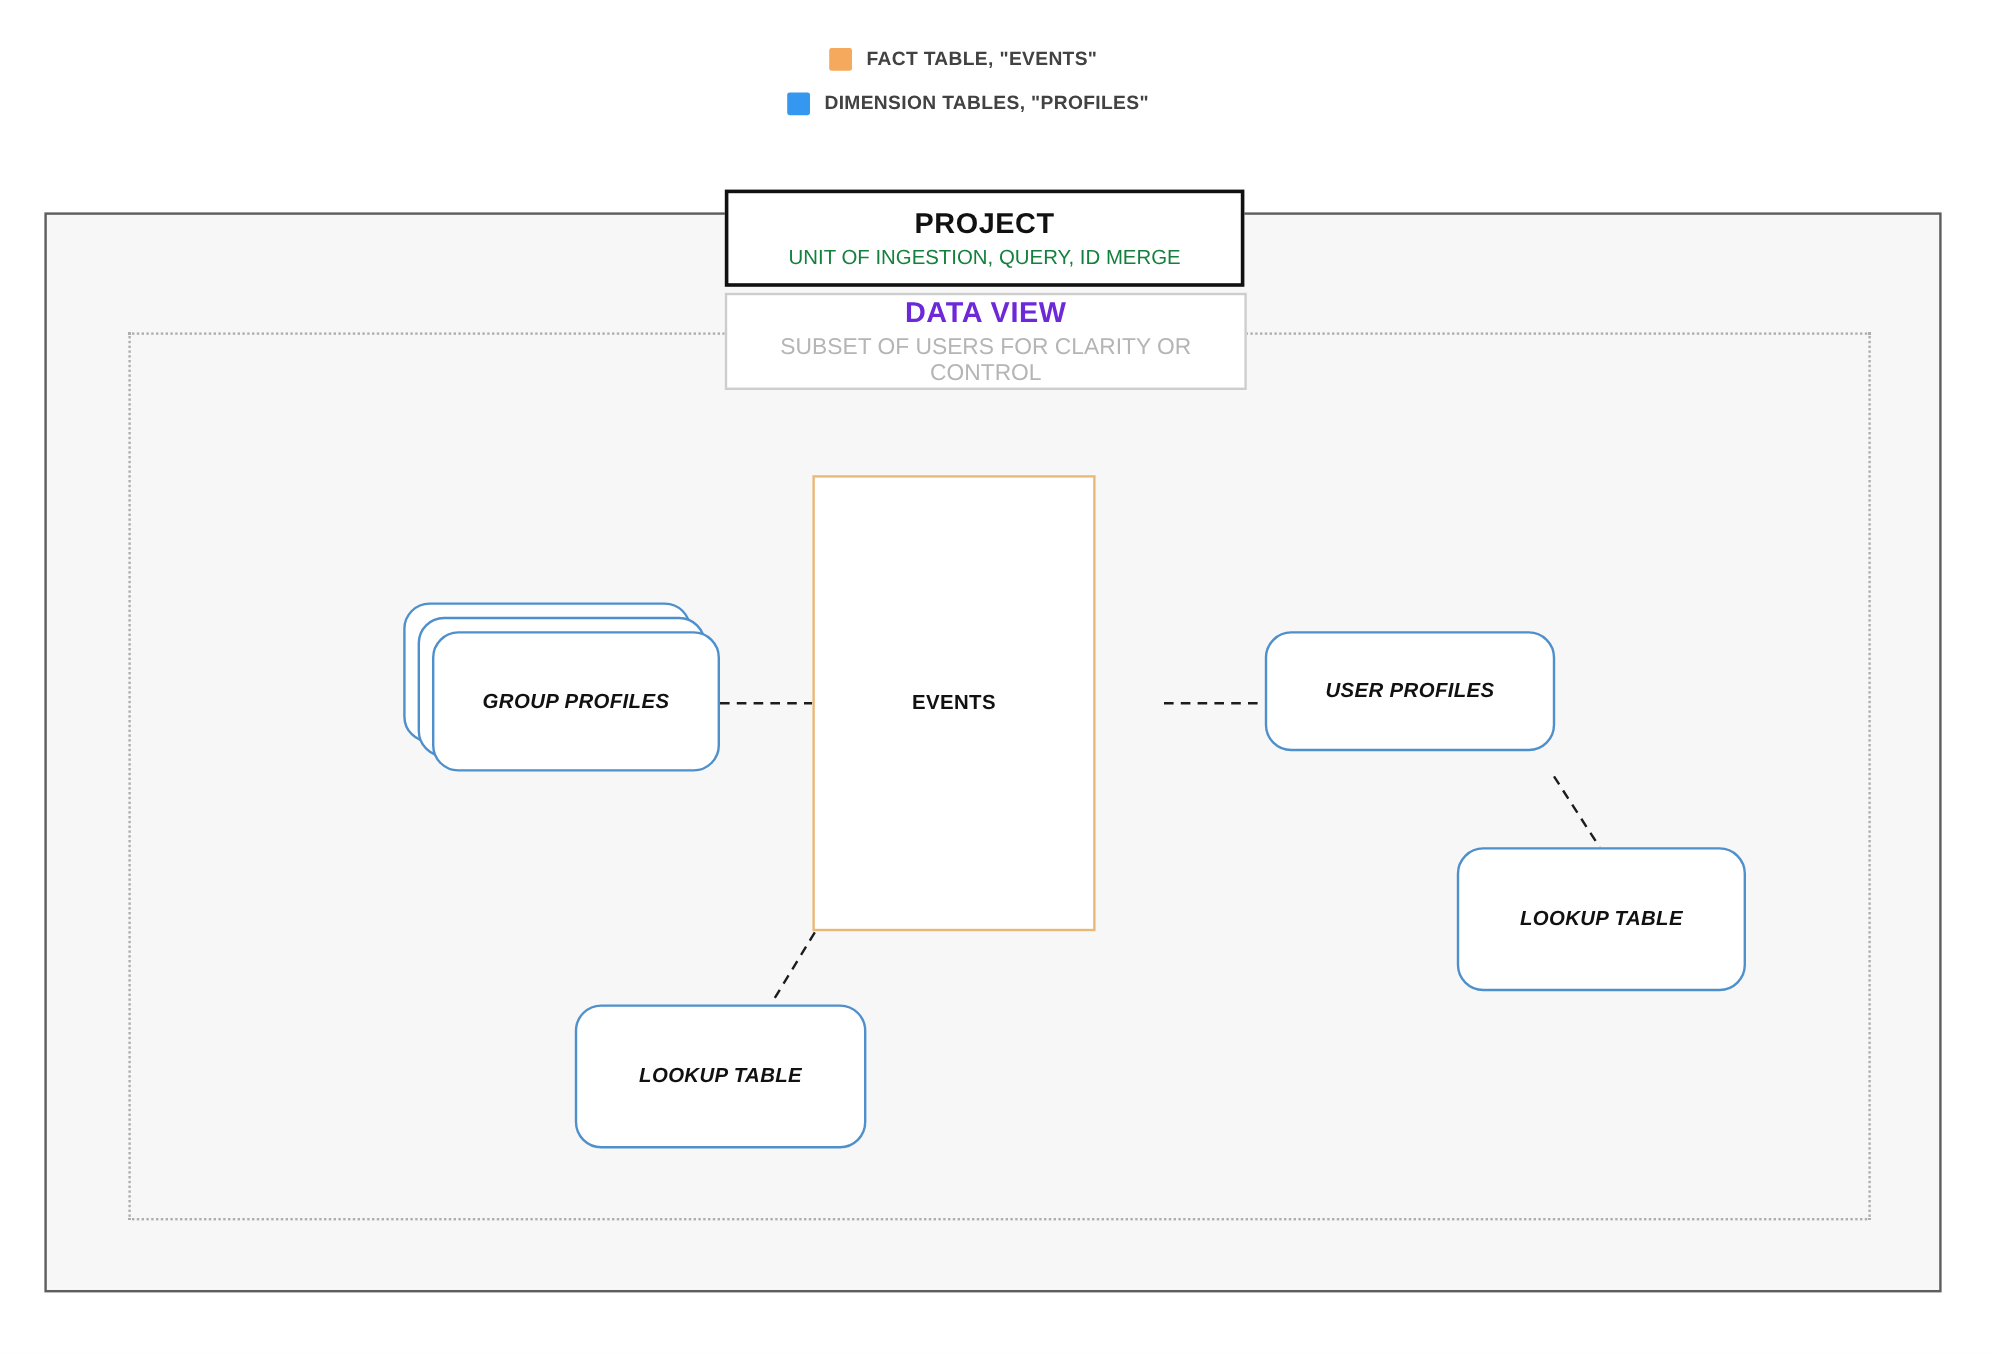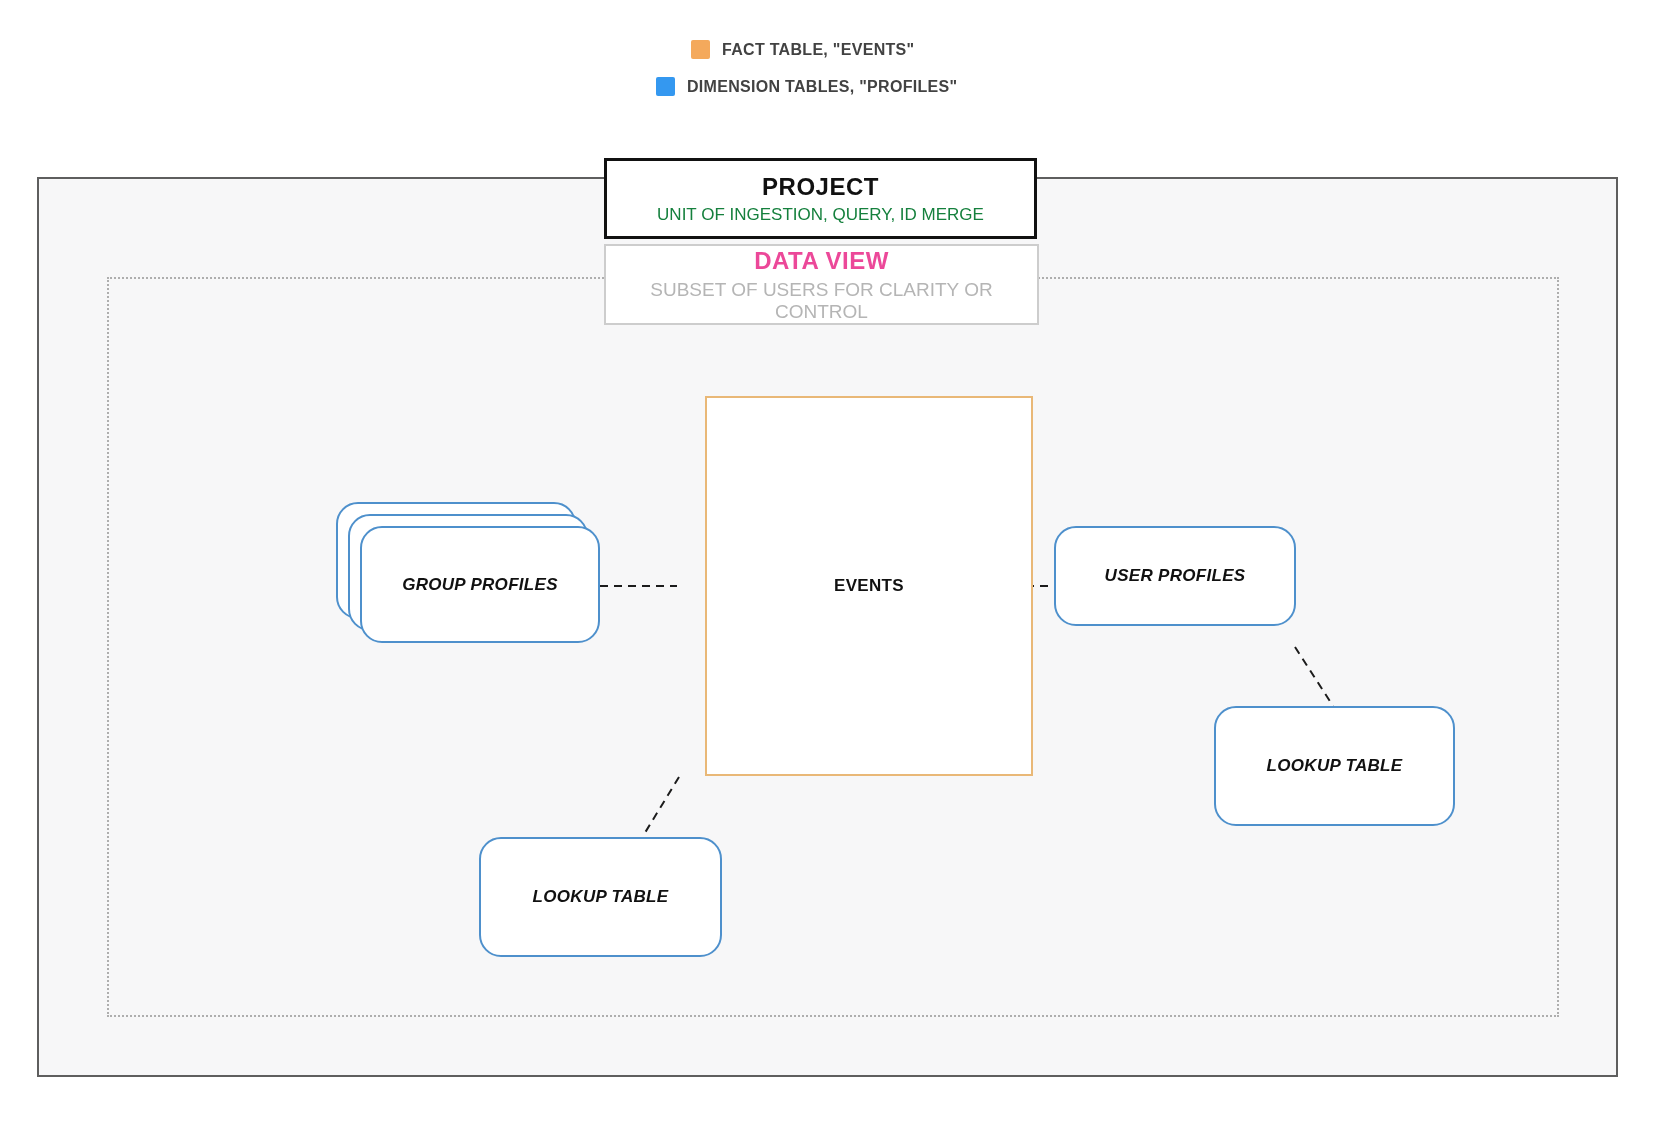--- a/index.html
+++ b/index.html
@@ -84,21 +84,21 @@
   }
   .dataview-box {
     left: 604px; top: 244px;
     width: 435px; height: 81px;
     border: 2px solid #cdcdcd;
     z-index: 2;
   }
   .dataview-title {
     font-size: 24px;
     font-weight: bold;
-    color: #ec4899;
+    color: #6d28d9;
     letter-spacing: 0.5px;
   }
   .dataview-subtitle {
     font-size: 19px;
     color: #b5b5b5;
   }
 
   
   .edges-svg {
     position: absolute;
@@ -118,28 +118,27 @@
   .node-label {
     font-size: 17px;
     font-weight: bold;
     color: #111111;
     letter-spacing: 0.3px;
     white-space: nowrap;
   }
   .fact-node {
     position: absolute;
     left: 677px; top: 396px;
-    width: 328px; height: 380px;
+    width: 236px; height: 380px;
     border: 2px solid #e9b877;
     background: #ffffff;
     display: flex;
     align-items: center;
     justify-content: center;
     z-index: 4;
-    margin-left: 28px;
   }
   .dim-card {
     border: 2px solid #4e90cc;
     border-radius: 22px;
     background: #ffffff;
     font-style: italic;
   }
   .dim-node {
     position: absolute;
     display: flex;

